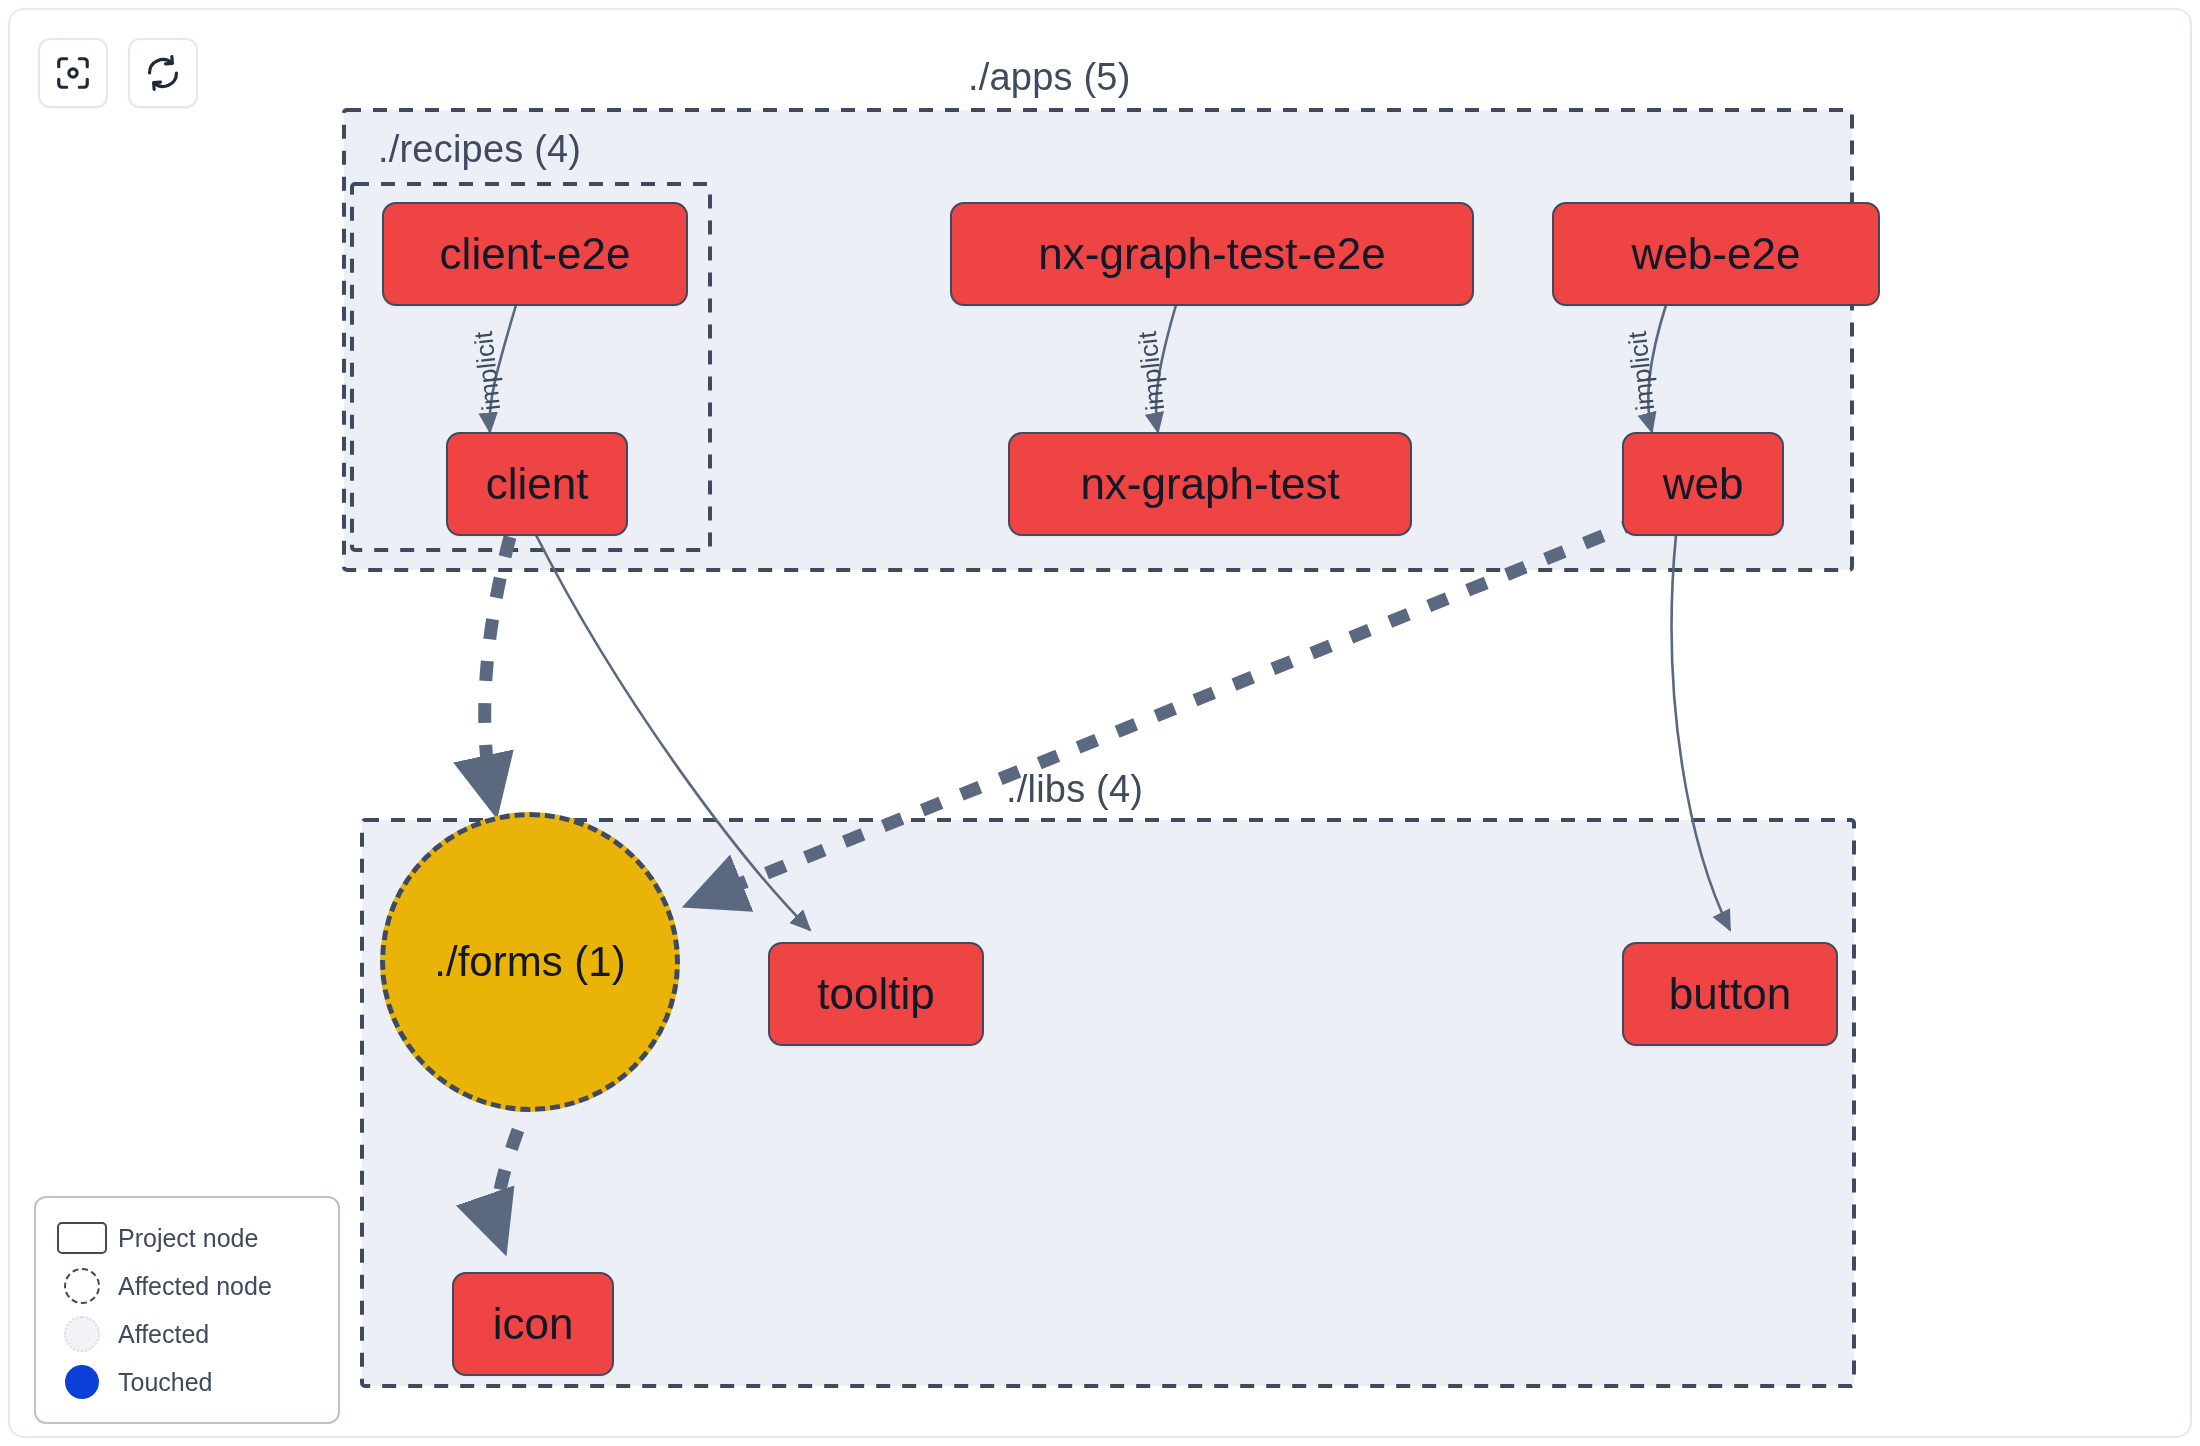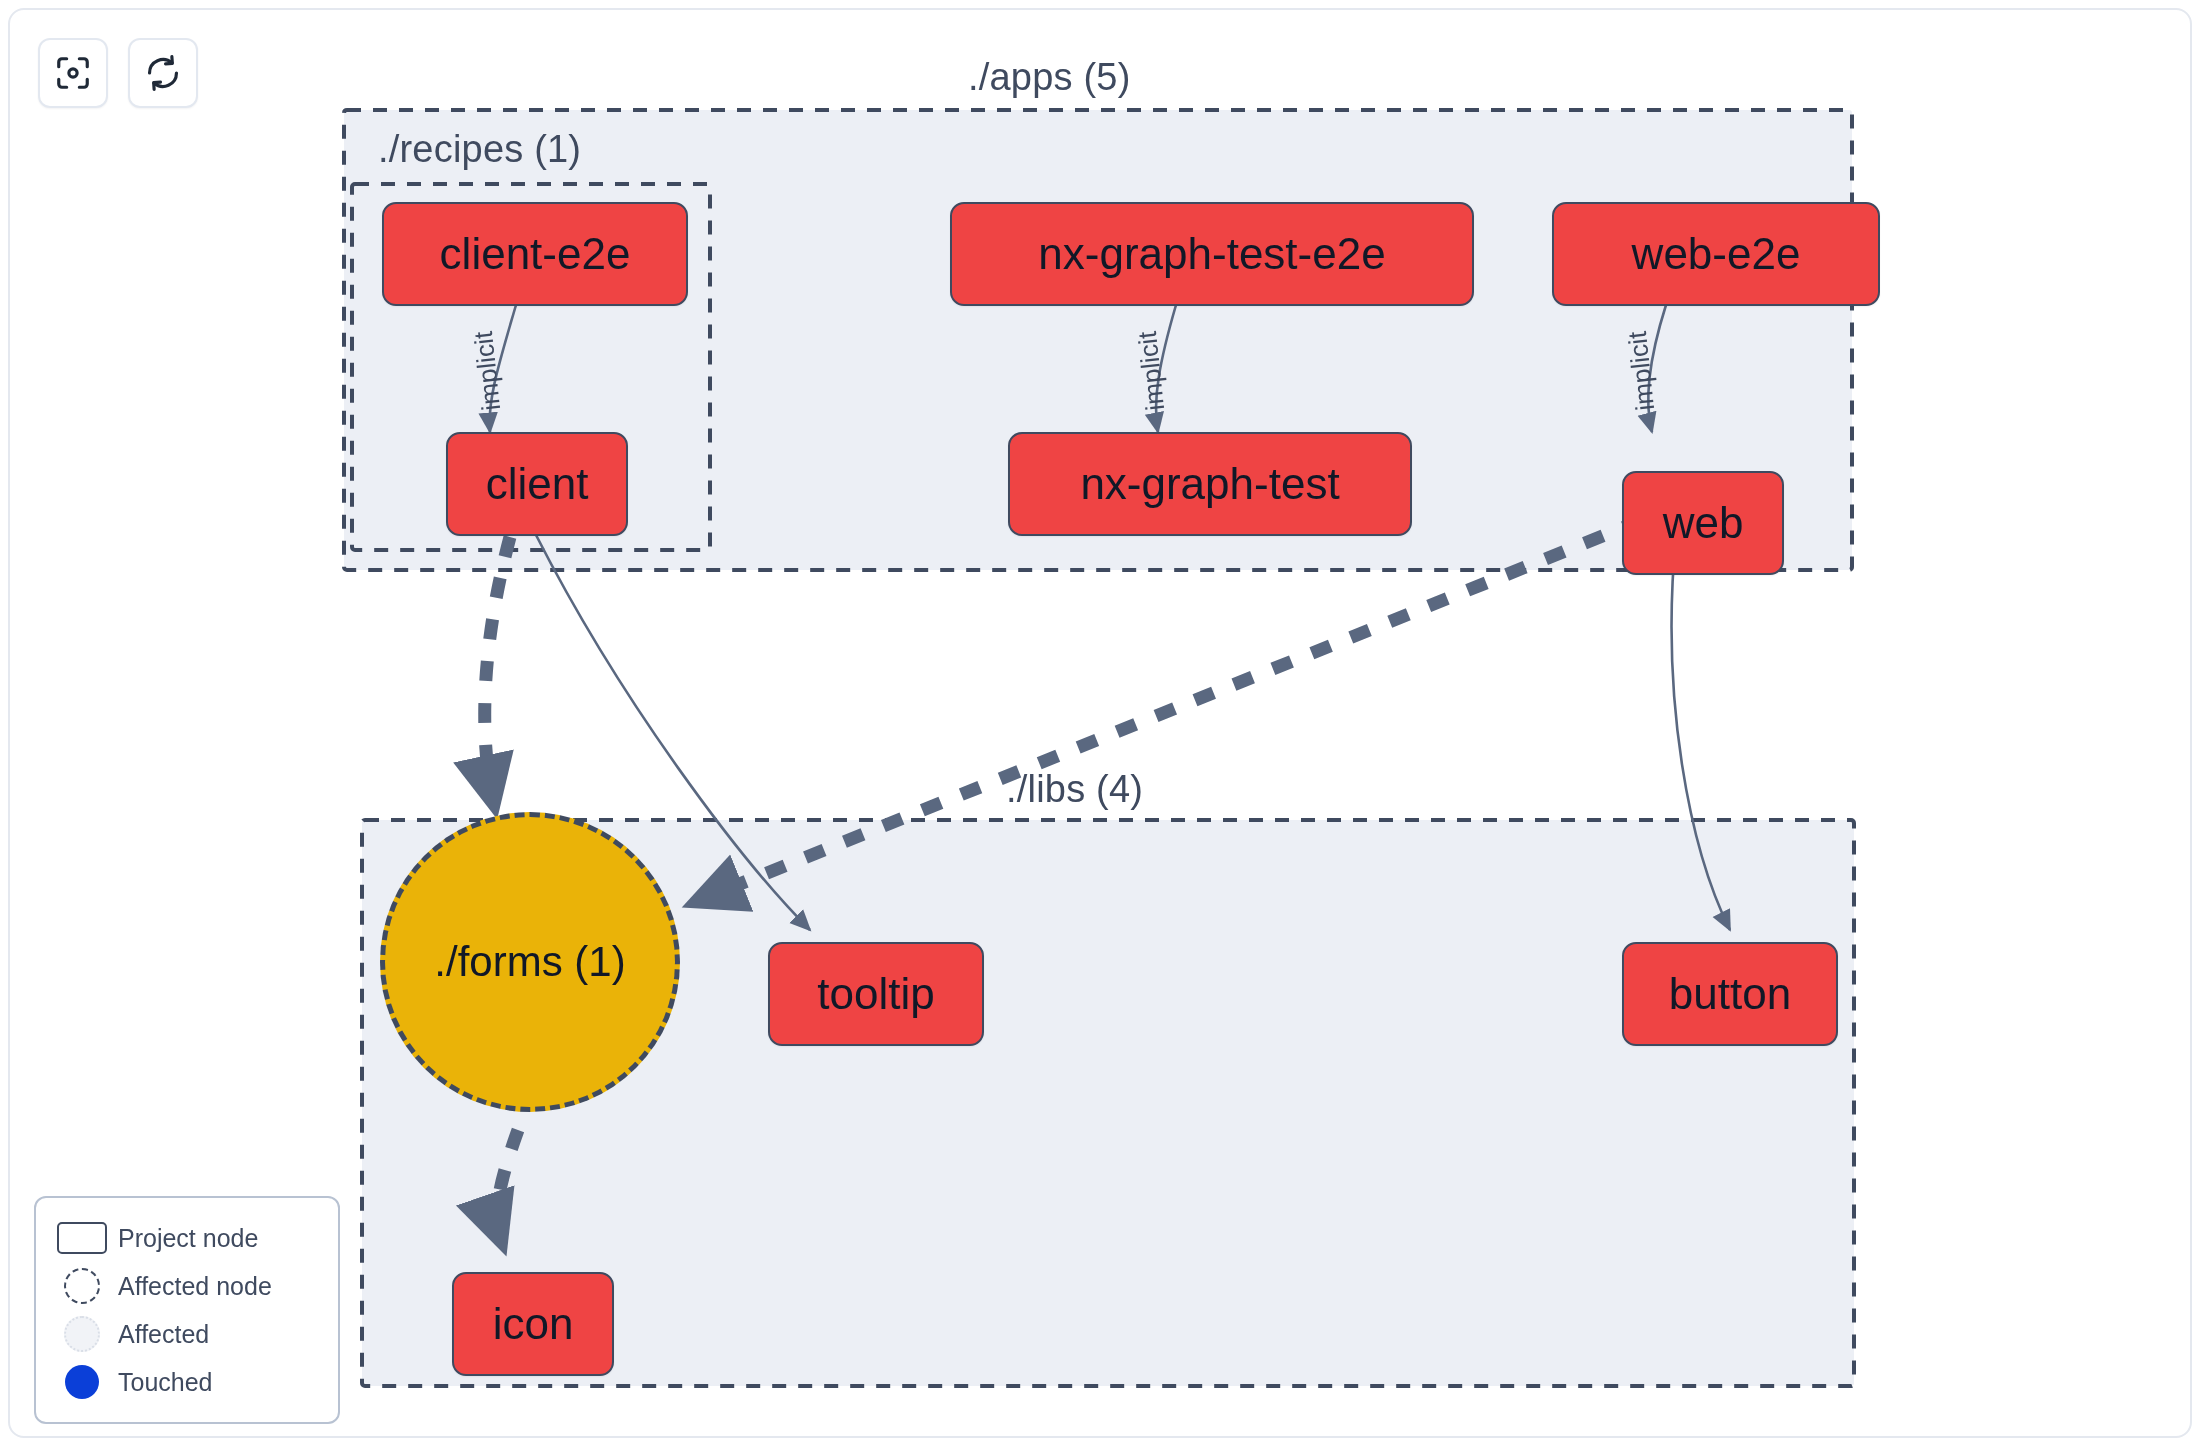--- a/index.html
+++ b/index.html
@@ -211,34 +211,34 @@
     <path d="M 510,537 C 480,650 480,740 493,800" fill="none" stroke="#5a6880" stroke-width="13" stroke-dasharray="20 22" stroke-linecap="butt" marker-end="url(#ah-thick)"></path>
     <path d="M 1642,520 L 700,900" fill="none" stroke="#5a6880" stroke-width="13" stroke-dasharray="20 22" stroke-linecap="butt" marker-end="url(#ah-thick)"></path>
     <path d="M 518,1130 C 500,1180 492,1215 500,1238" fill="none" stroke="#5a6880" stroke-width="13" stroke-dasharray="20 22" stroke-linecap="butt" marker-end="url(#ah-thick)"></path>
 
     <text x="496" y="370" transform="rotate(-96 496 370)" text-anchor="middle" font-family="Liberation Sans, sans-serif" font-size="26" fill="#3f4a5f">implicit</text>
     <text x="1160" y="370" transform="rotate(-96 1160 370)" text-anchor="middle" font-family="Liberation Sans, sans-serif" font-size="26" fill="#3f4a5f">implicit</text>
     <text x="1650" y="370" transform="rotate(-96 1650 370)" text-anchor="middle" font-family="Liberation Sans, sans-serif" font-size="26" fill="#3f4a5f">implicit</text>
   </svg>
 
   <div class="group-label" style="left:968px; top:56px;">./apps (5)</div>
-  <div class="group-label" style="left:378px; top:128px;">./recipes (1)</div>
+  <div class="group-label" style="left:378px; top:128px;">./recipes (4)</div>
   <div class="group-label" style="left:1006px; top:768px;">./libs (4)</div>
 
   <div class="node" style="left:382px; top:202px; width:306px; height:104px;">client-e2e</div>
 
   <div class="node" style="left:950px; top:202px; width:524px; height:104px;">nx-graph-test-e2e</div>
 
   <div class="node" style="left:1552px; top:202px; width:328px; height:104px;">web-e2e</div>
 
   <div class="node" style="left:446px; top:432px; width:182px; height:104px;">client</div>
 
   <div class="node" style="left:1008px; top:432px; width:404px; height:104px;">nx-graph-test</div>
 
-  <div class="node" style="left:1622px; top:432px; width:162px; height:104px;margin-top:39px;">web</div>
+  <div class="node" style="left:1622px; top:432px; width:162px; height:104px;">web</div>
 
   <div class="composite-node" style="left:380px; top:812px; width:300px; height:300px;">./forms (1)</div>
 
   <div class="node" style="left:768px; top:942px; width:216px; height:104px;">tooltip</div>
 
   <div class="node" style="left:1622px; top:942px; width:216px; height:104px;">button</div>
 
   <div class="node" style="left:452px; top:1272px; width:162px; height:104px;">icon</div>
 
   <div class="legend">

